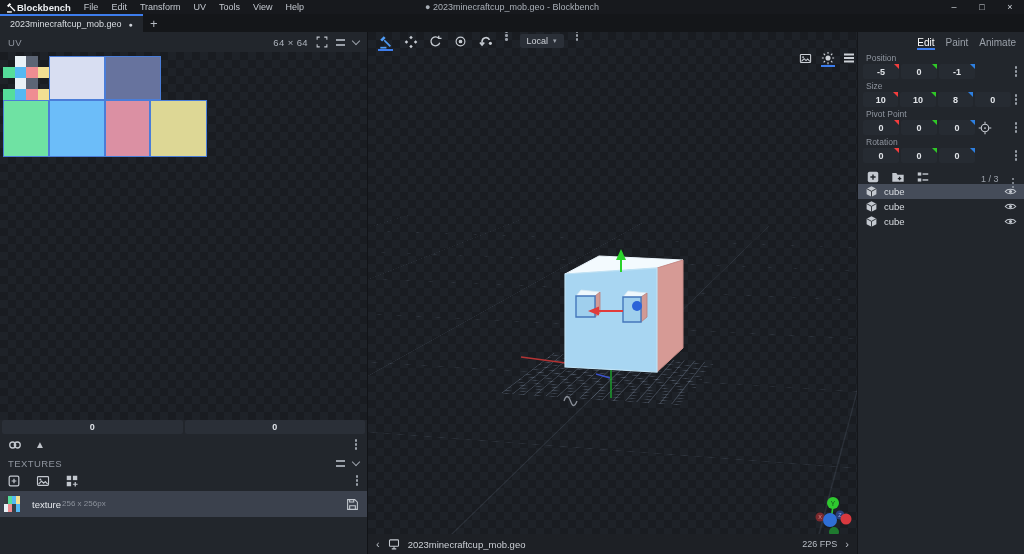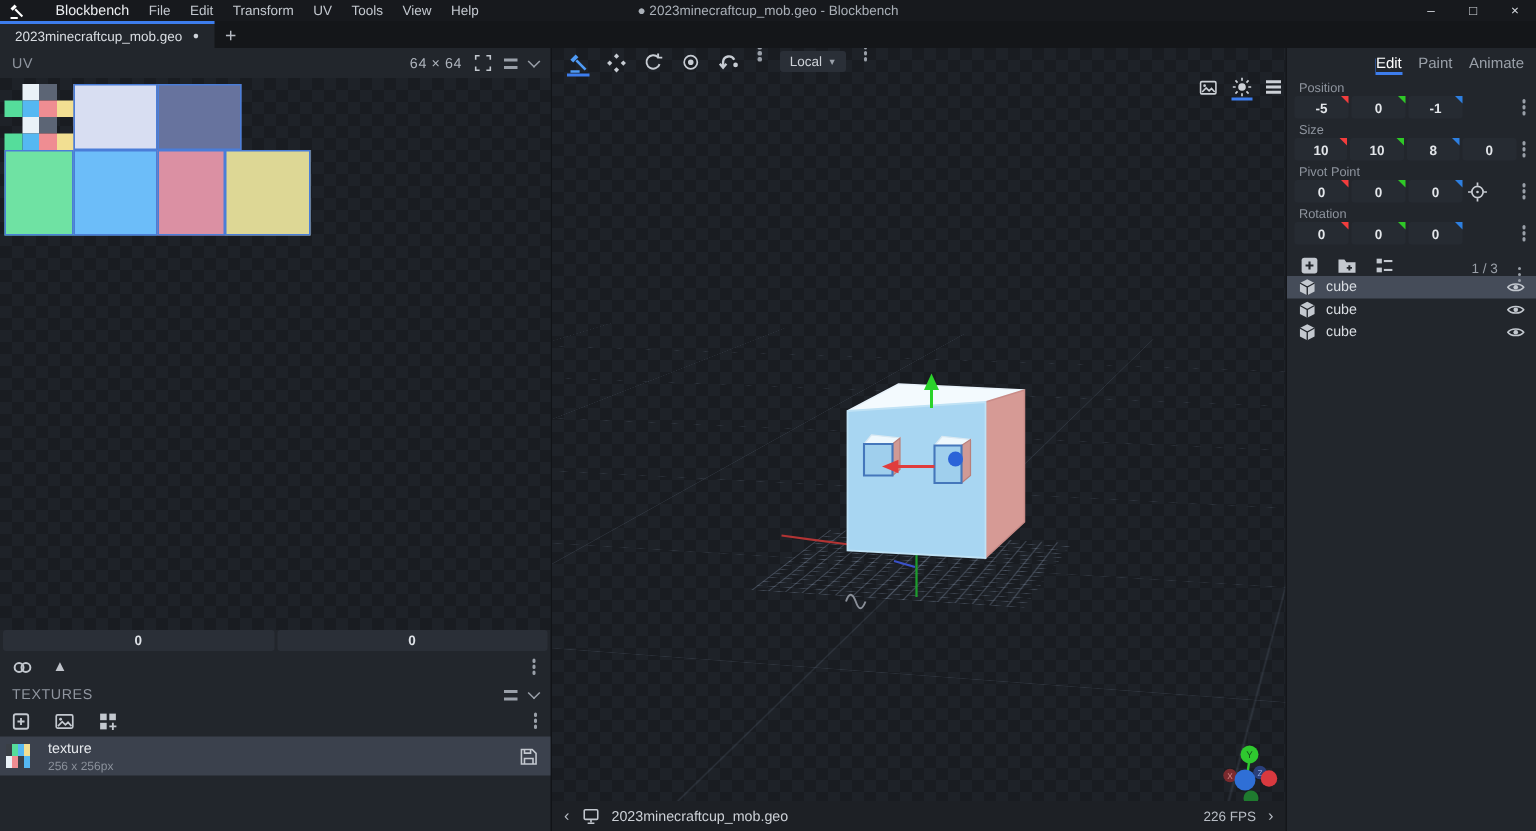--- a/index.html
+++ b/index.html
@@ -11,21 +11,21 @@
   
   .i-eq{display:inline-block;width:9px;height:7px;border-top:2px solid currentColor;border-bottom:2px solid currentColor}
   .i-chev{display:inline-block;width:6px;height:6px;border-right:1.6px solid currentColor;border-bottom:1.6px solid currentColor;transform:rotate(45deg);margin-top:-3px}
   .i-dots{display:inline-block;width:2.5px;height:2.5px;background:currentColor;border-radius:50%;
           box-shadow:0 -4px 0 currentColor,0 4px 0 currentColor;margin:0 2px}
   .i-bars{display:inline-block;width:10px;height:2px;background:currentColor;box-shadow:0 -3.5px 0 currentColor,0 3.5px 0 currentColor}
   .ic{color:#c3c8cf}
 
   
   .titlebar{position:absolute;left:0;top:0;width:1024px;height:14px;background:#17191d;display:flex;align-items:center;padding-left:6px;gap:13px;z-index:9}
-  .brand{display:flex;align-items:center;gap:20px;color:#eceef1;font-weight:normal;font-size:9.5px}
+  .brand{display:flex;align-items:center;gap:0;color:#eceef1;font-weight:bold;font-size:9.5px}
   .menu-item{color:#c3c8cf}
   .win-title{position:absolute;left:50%;transform:translateX(-50%);color:#aab0b8;white-space:nowrap}
   .win-controls{position:absolute;right:0;top:0;height:14px;display:flex;align-items:center}
   .win-btn{width:28px;text-align:center;color:#d2d6dc;font-size:9px}
 
   
   .tabbar{position:absolute;left:0;top:14px;width:1024px;height:18px;background:#141619;display:flex;z-index:8}
   .tab{background:#22262c;border-top:2px solid #3d7ded;display:flex;align-items:center;gap:7px;padding:0 10px;color:#d9dde2}
   .tab-dot{font-size:7px;color:#cfd3da}
   .tab-add{width:22px;display:flex;align-items:center;justify-content:center;color:#b6bbc2;font-size:13px}
@@ -45,21 +45,21 @@
               grid-template-columns:repeat(4,1fr);grid-template-rows:repeat(4,1fr)}
   .uv-rect{position:absolute;border:1px solid #4a7dd8}
   .uv-sliders{position:absolute;left:0;top:388px;width:367px;height:14px;display:flex;gap:2px;padding:0 2px}
   .uv-slider{flex:1;background:#2a2f37;border-radius:2px;display:flex;align-items:center;justify-content:center;
              color:#dfe3e8;font-weight:bold}
   .uv-tools{position:absolute;left:0;top:404px;width:367px;height:17px;display:flex;align-items:center;gap:13px;padding:0 8px;color:#c3c8cf}
   .tex-h{position:absolute;left:0;top:421px;width:367px}
   .tex-toolbar{position:absolute;left:0;top:439px;width:367px;height:19px;display:flex;align-items:center;gap:15px;padding:0 7px;color:#c3c8cf}
   .texture-item{position:absolute;left:0;top:459px;width:367px;height:26px;background:#3b414d;display:flex;align-items:center;padding:0 8px 0 4px}
   .thumb{width:16px;height:16px;display:grid;grid-template-columns:repeat(4,1fr);grid-template-rows:repeat(2,1fr);background:#20242a}
-  .tex-meta{margin-left:12px;display:flex;flex-direction:column;justify-content:center;gap:1px}
+  .tex-meta{margin-left:12px;display:flex;flex-direction:row;justify-content:center;gap:1px}
   .tex-name{color:#e6e9ed;font-size:9.5px}
   .tex-size{color:#8b919b;font-size:8px}
 
   
   .center{position:absolute;left:368px;top:32px;width:489px;height:522px}
   .vp{position:absolute;left:0;top:0;width:489px;height:502px;overflow:hidden}
   .floor{position:absolute;left:-955px;top:-855px;width:2400px;height:2400px;
     transform:perspective(1300px) rotateX(76deg) rotateZ(14deg);transform-origin:50% 50%;
     background-image:repeating-linear-gradient(0deg,rgba(140,158,185,.15) 0 1.5px,transparent 1.5px 240px),
                      repeating-linear-gradient(90deg,rgba(140,158,185,.15) 0 1.5px,transparent 1.5px 240px)}

